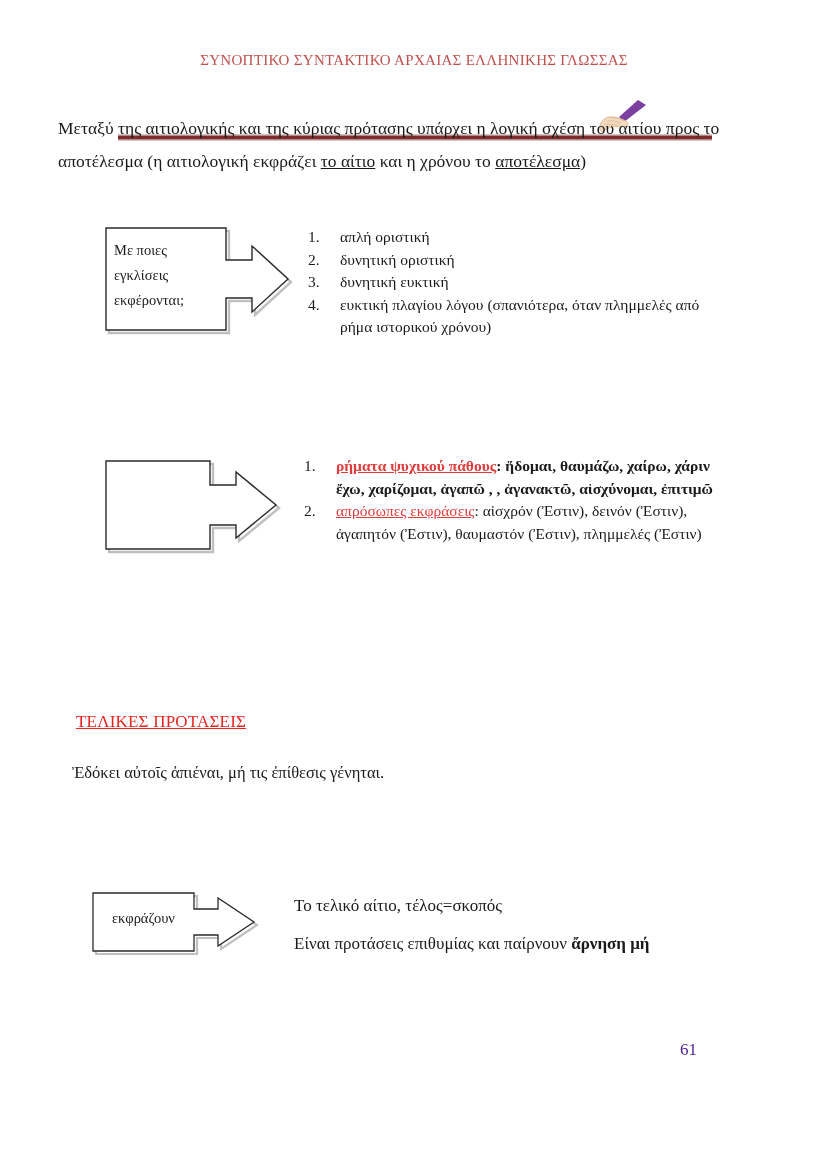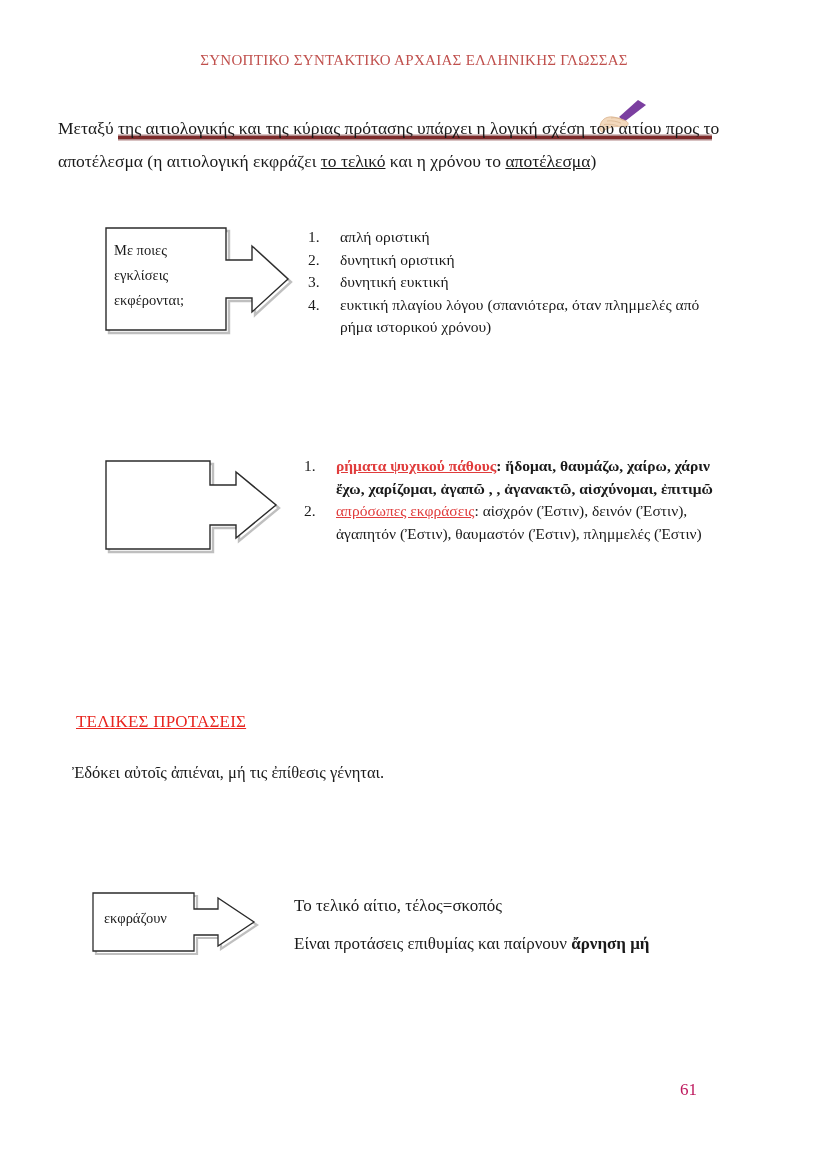--- a/index.html
+++ b/index.html
@@ -144,22 +144,21 @@
     font-size: 17px;
     line-height: 24px;
   }
 
   
   .page-number {
     position: absolute;
     left: 680px;
     top: 1040px;
     font-size: 17px;
-    color: #be185d;
-    margin-top: 40px;
+    color: #4c1d95;
   }
 </style>
 </head>
 <body>
 
 <div class="page-header">
   <div class="header-title">ΣΥΝΟΠΤΙΚΟ ΣΥΝΤΑΚΤΙΚΟ ΑΡΧΑΙΑΣ ΕΛΛΗΝΙΚΗΣ ΓΛΩΣΣΑΣ</div>
 
   <div class="header-pen-icon">
     <svg width="56" height="36" viewBox="0 0 56 36" xmlns="http://www.w3.org/2000/svg">
@@ -173,21 +172,21 @@
       <path d="M17 20 C21 19 26 20.5 29.5 22.5" fill="none" stroke="#d9b48f" stroke-width="0.8"></path>
       <path d="M13 23 C18 22.3 23 23.4 27 25.2" fill="none" stroke="#d9b48f" stroke-width="0.7"></path>
       <path d="M10 26.5 C15 25.8 20 26.6 24.5 28" fill="none" stroke="#d9b48f" stroke-width="0.7"></path>
     </svg>
   </div>
 
   <div class="header-rule"></div>
 </div>
 
 <div class="intro-paragraph">
-  <span>Μεταξύ της αιτιολογικής και της κύριας πρότασης υπάρχει η λογική σχέση του αιτίου προς </span><span>το αποτέλεσμα (η αιτιολογική εκφράζει </span><span class="u">το τελικό</span><span> και η χρόνου το </span><span class="u">αποτέλεσμα</span><span>)</span>
+  <span>Μεταξύ της αιτιολογικής και της κύριας πρότασης υπάρχει η λογική σχέση του αιτίου προς </span><span>το αποτέλεσμα (η αιτιολογική εκφράζει </span><span class="u">το αίτιο</span><span> και η χρόνου το </span><span class="u">αποτέλεσμα</span><span>)</span>
 </div>
 
 <div class="flow-block" style="left:100px; top:222px; width:640px; height:120px;">
 
   <div class="flow-shape">
     <svg width="195" height="115" viewBox="0 0 195 115" xmlns="http://www.w3.org/2000/svg">
       <path d="M6 6 L126 6 L126 38 L152 38 L152 24 L188 57 L152 90 L152 76 L126 76 L126 108 L6 108 Z" fill="none" stroke="#8a8a8a" stroke-width="2.4" transform="translate(3,3)" opacity="0.55"></path>
       <path d="M6 6 L126 6 L126 38 L152 38 L152 24 L188 57 L152 90 L152 76 L126 76 L126 108 L6 108 Z" fill="#ffffff" stroke="#2b2b2b" stroke-width="1.4"></path>
     </svg>
   </div>
@@ -244,21 +243,21 @@
 
 <div class="flow-block" style="left:88px; top:888px; width:640px; height:75px;">
 
   <div class="flow-shape">
     <svg width="190" height="72" viewBox="0 0 190 72" xmlns="http://www.w3.org/2000/svg">
       <path d="M5 5 L106 5 L106 21 L130 21 L130 10 L166 34 L130 58 L130 47 L106 47 L106 63 L5 63 Z" fill="none" stroke="#8a8a8a" stroke-width="2.2" transform="translate(3,3)" opacity="0.55"></path>
       <path d="M5 5 L106 5 L106 21 L130 21 L130 10 L166 34 L130 58 L130 47 L106 47 L106 63 L5 63 Z" fill="#ffffff" stroke="#2b2b2b" stroke-width="1.3"></path>
     </svg>
   </div>
 
-  <div class="flow-box-label" style="left:16px; top:18px; width:95px;">εκφράζουν</div>
+  <div class="flow-box-label" style="left:24px; top:18px; width:95px;">εκφράζουν</div>
 
   <div class="final-text-line" style="left:206px; top:6px; width:420px;">Το τελικό αίτιο, τέλος=σκοπός</div>
 
   <div class="final-text-line" style="left:206px; top:44px; width:430px;">
     <span>Είναι προτάσεις επιθυμίας και παίρνουν </span><span class="bold">ἄρνηση μή</span>
   </div>
 </div>
 
 <div class="page-number">61</div>
 

